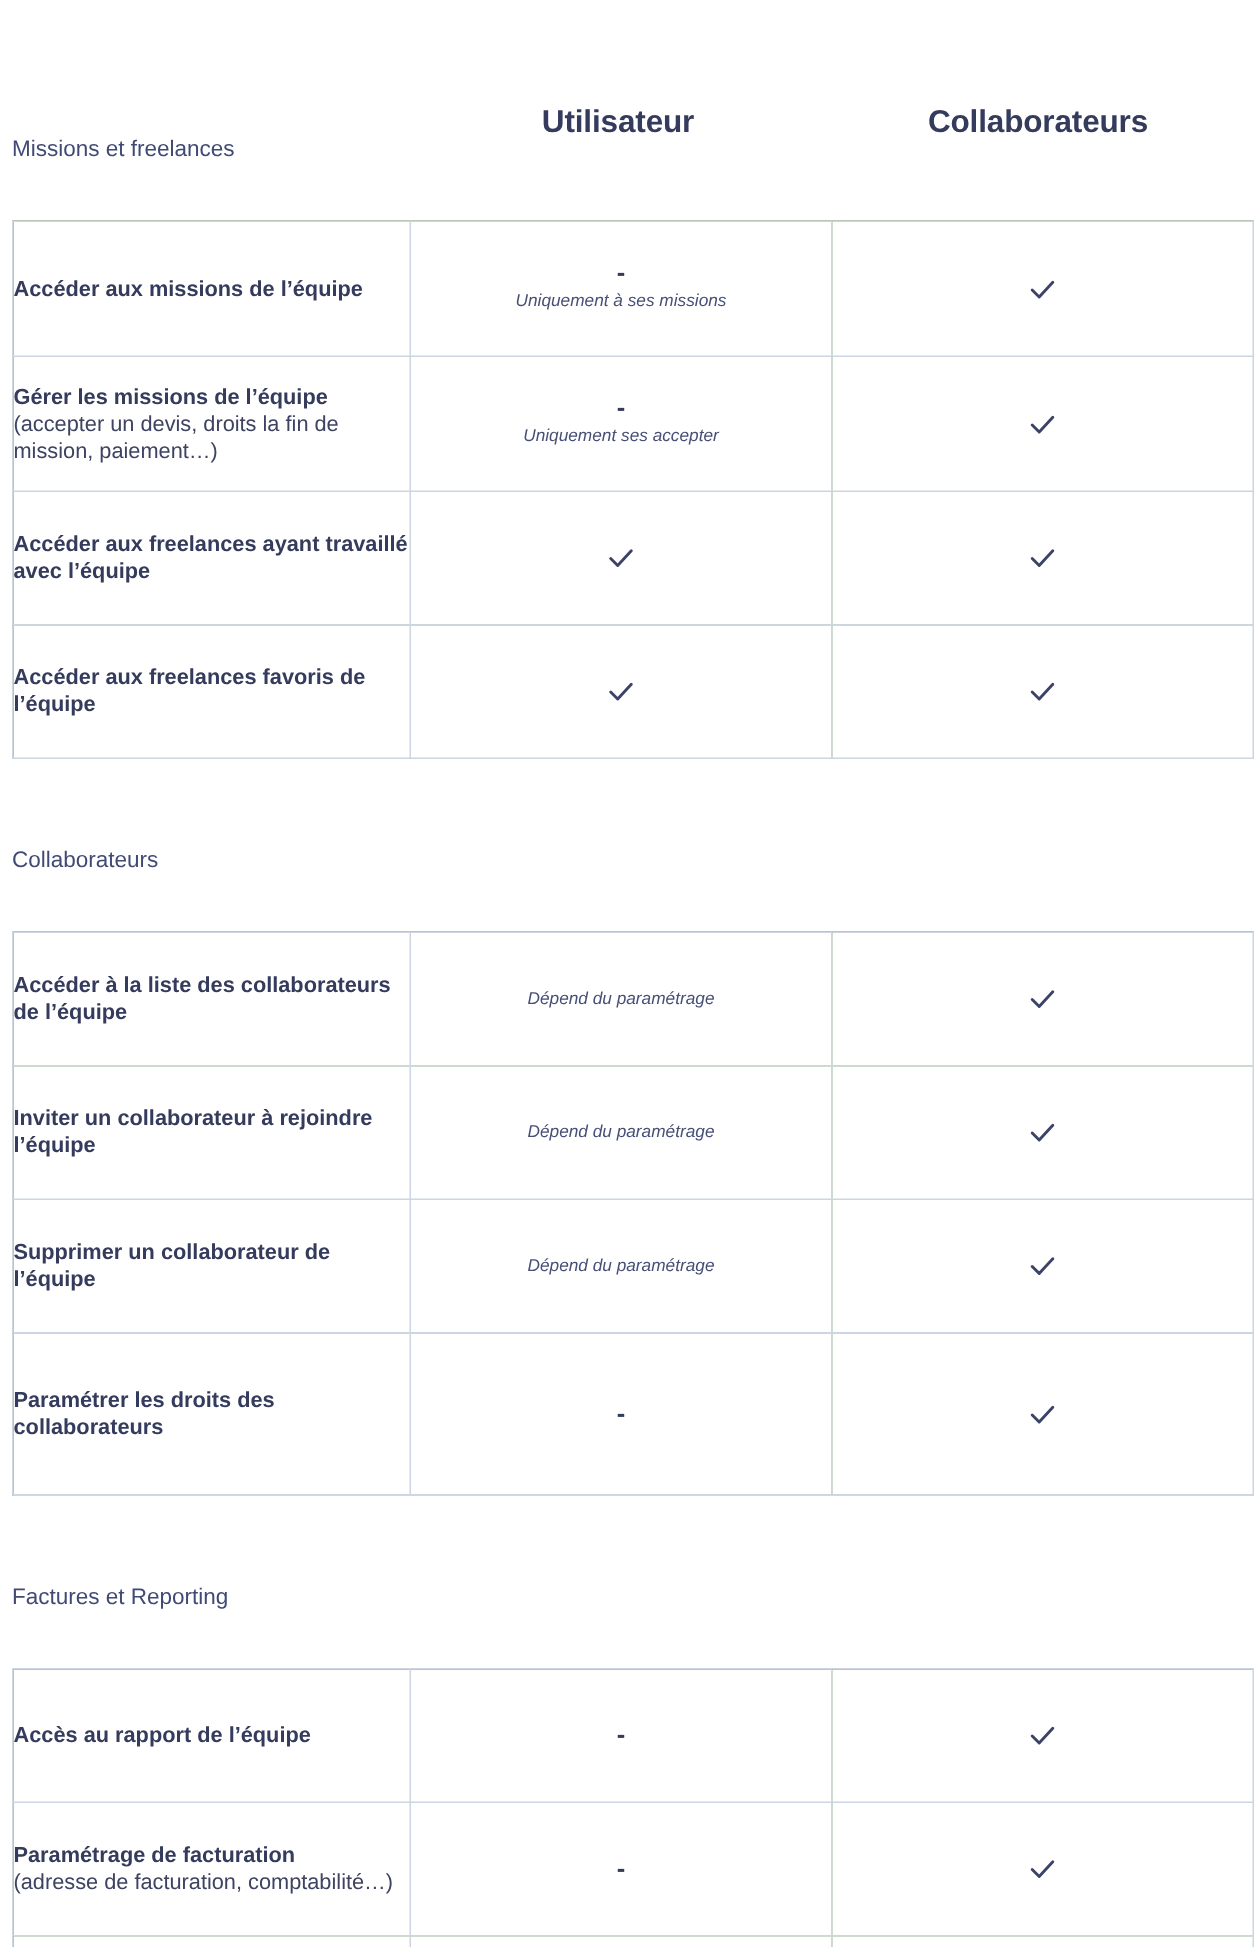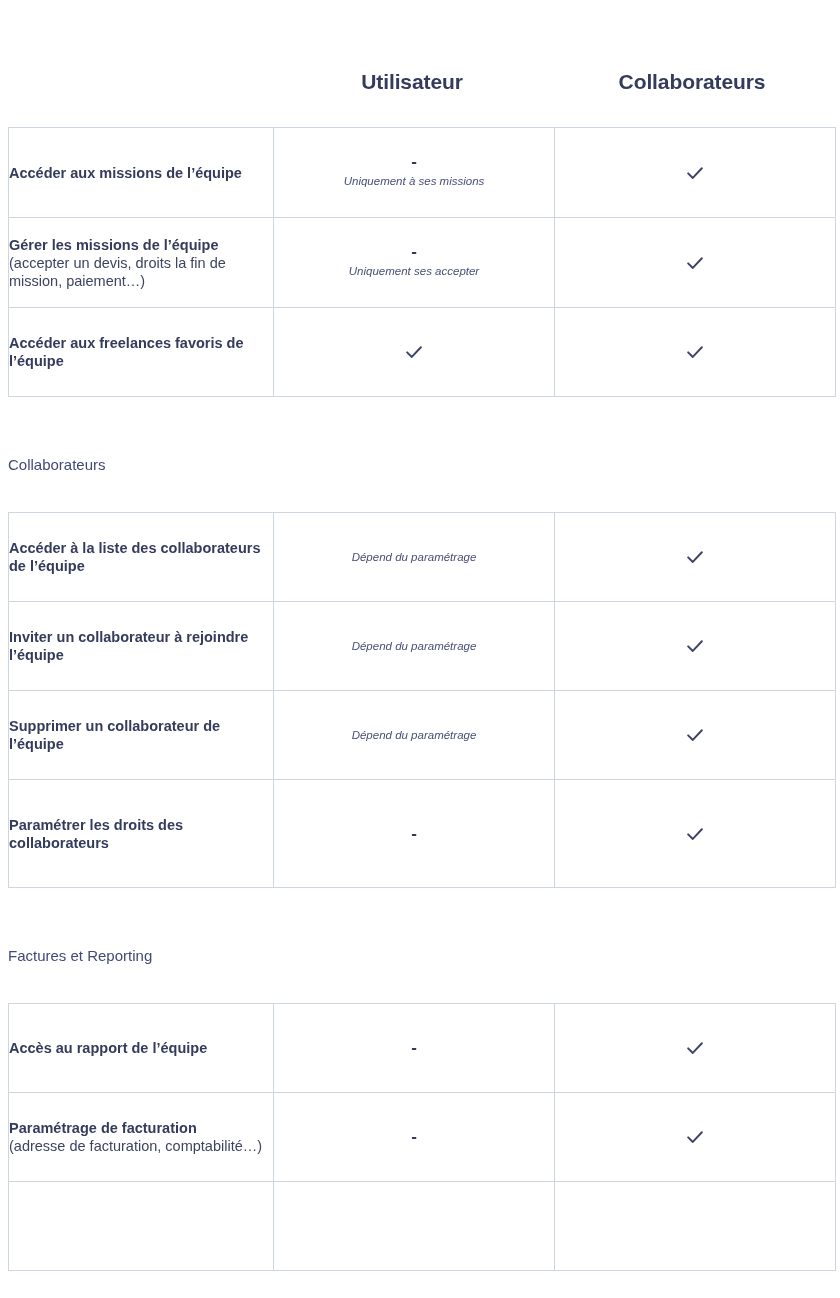--- a/index.html
+++ b/index.html
@@ -137,20 +137,21 @@
   <div class="col-headers">
     <div class="spacer"></div>
     <div class="ch user">Utilisateur</div>
     <div class="ch admin">Collaborateurs</div>
   </div>
 
   <div class="top-pad"></div>
 
   <div id="sections-root">
       <div class="section">
+        <div class="section-title">Missions et freelances</div>
         <div class="gap-after-title"></div>
         <table class="perm">
           <tbody>
             <tr style="height: 90px;">
               <td class="feature">
                 <div class="feat-title">Accéder aux missions de l’équipe</div>
               </td>
               <td class="val">
                 <span class="dash">-</span>
                 <span class="note">Uniquement à ses missions</span>
@@ -161,20 +162,31 @@
             </tr>
             <tr style="height: 90px;">
               <td class="feature">
                 <div class="feat-title">Gérer les missions de l’équipe</div>
                 <div class="feat-sub">(accepter un devis, droits la fin de mission, paiement…)</div>
               </td>
               <td class="val">
                 <span class="dash">-</span>
                 <span class="note">Uniquement ses accepter</span>
               </td>
+              <td class="val"><span class="check"><svg viewBox="0 0 24 24" fill="none" xmlns="http://www.w3.org/2000/svg">
+                    <path d="M4.5 12.4 L9.6 17.4 L19.5 6.8" stroke="#3c4268" stroke-width="2.1" stroke-linecap="round" stroke-linejoin="round"></path>
+                  </svg></span></td>
+            </tr>
+            <tr style="height: 89px;">
+              <td class="feature">
+                <div class="feat-title">Accéder aux freelances ayant travaillé avec l’équipe</div>
+              </td>
+              <td class="val"><span class="check"><svg viewBox="0 0 24 24" fill="none" xmlns="http://www.w3.org/2000/svg">
+                    <path d="M4.5 12.4 L9.6 17.4 L19.5 6.8" stroke="#3c4268" stroke-width="2.1" stroke-linecap="round" stroke-linejoin="round"></path>
+                  </svg></span></td>
               <td class="val"><span class="check"><svg viewBox="0 0 24 24" fill="none" xmlns="http://www.w3.org/2000/svg">
                     <path d="M4.5 12.4 L9.6 17.4 L19.5 6.8" stroke="#3c4268" stroke-width="2.1" stroke-linecap="round" stroke-linejoin="round"></path>
                   </svg></span></td>
             </tr>
             <tr style="height: 89px;">
               <td class="feature">
                 <div class="feat-title">Accéder aux freelances favoris de l’équipe</div>
               </td>
               <td class="val"><span class="check"><svg viewBox="0 0 24 24" fill="none" xmlns="http://www.w3.org/2000/svg">
                     <path d="M4.5 12.4 L9.6 17.4 L19.5 6.8" stroke="#3c4268" stroke-width="2.1" stroke-linecap="round" stroke-linejoin="round"></path>

